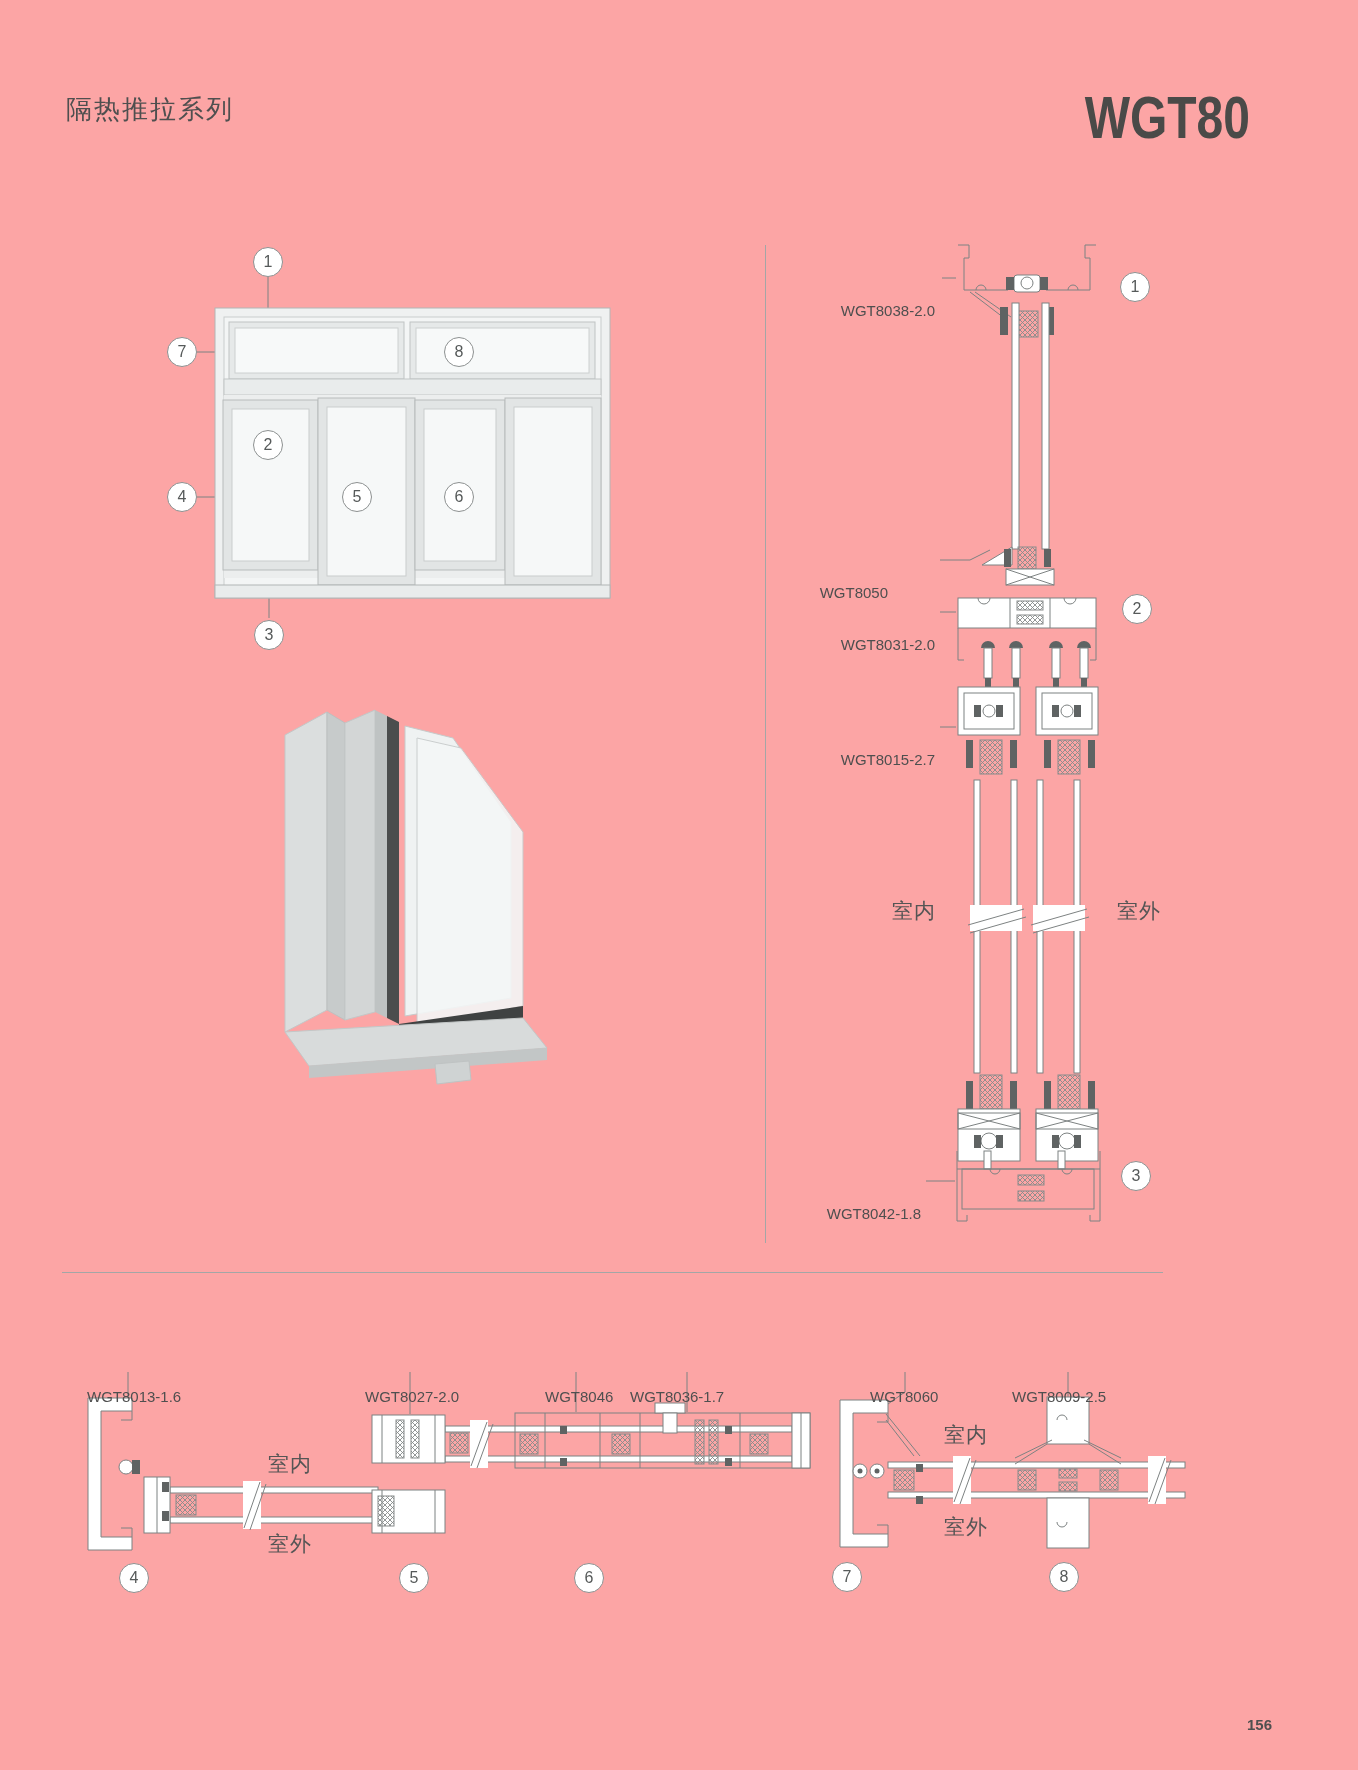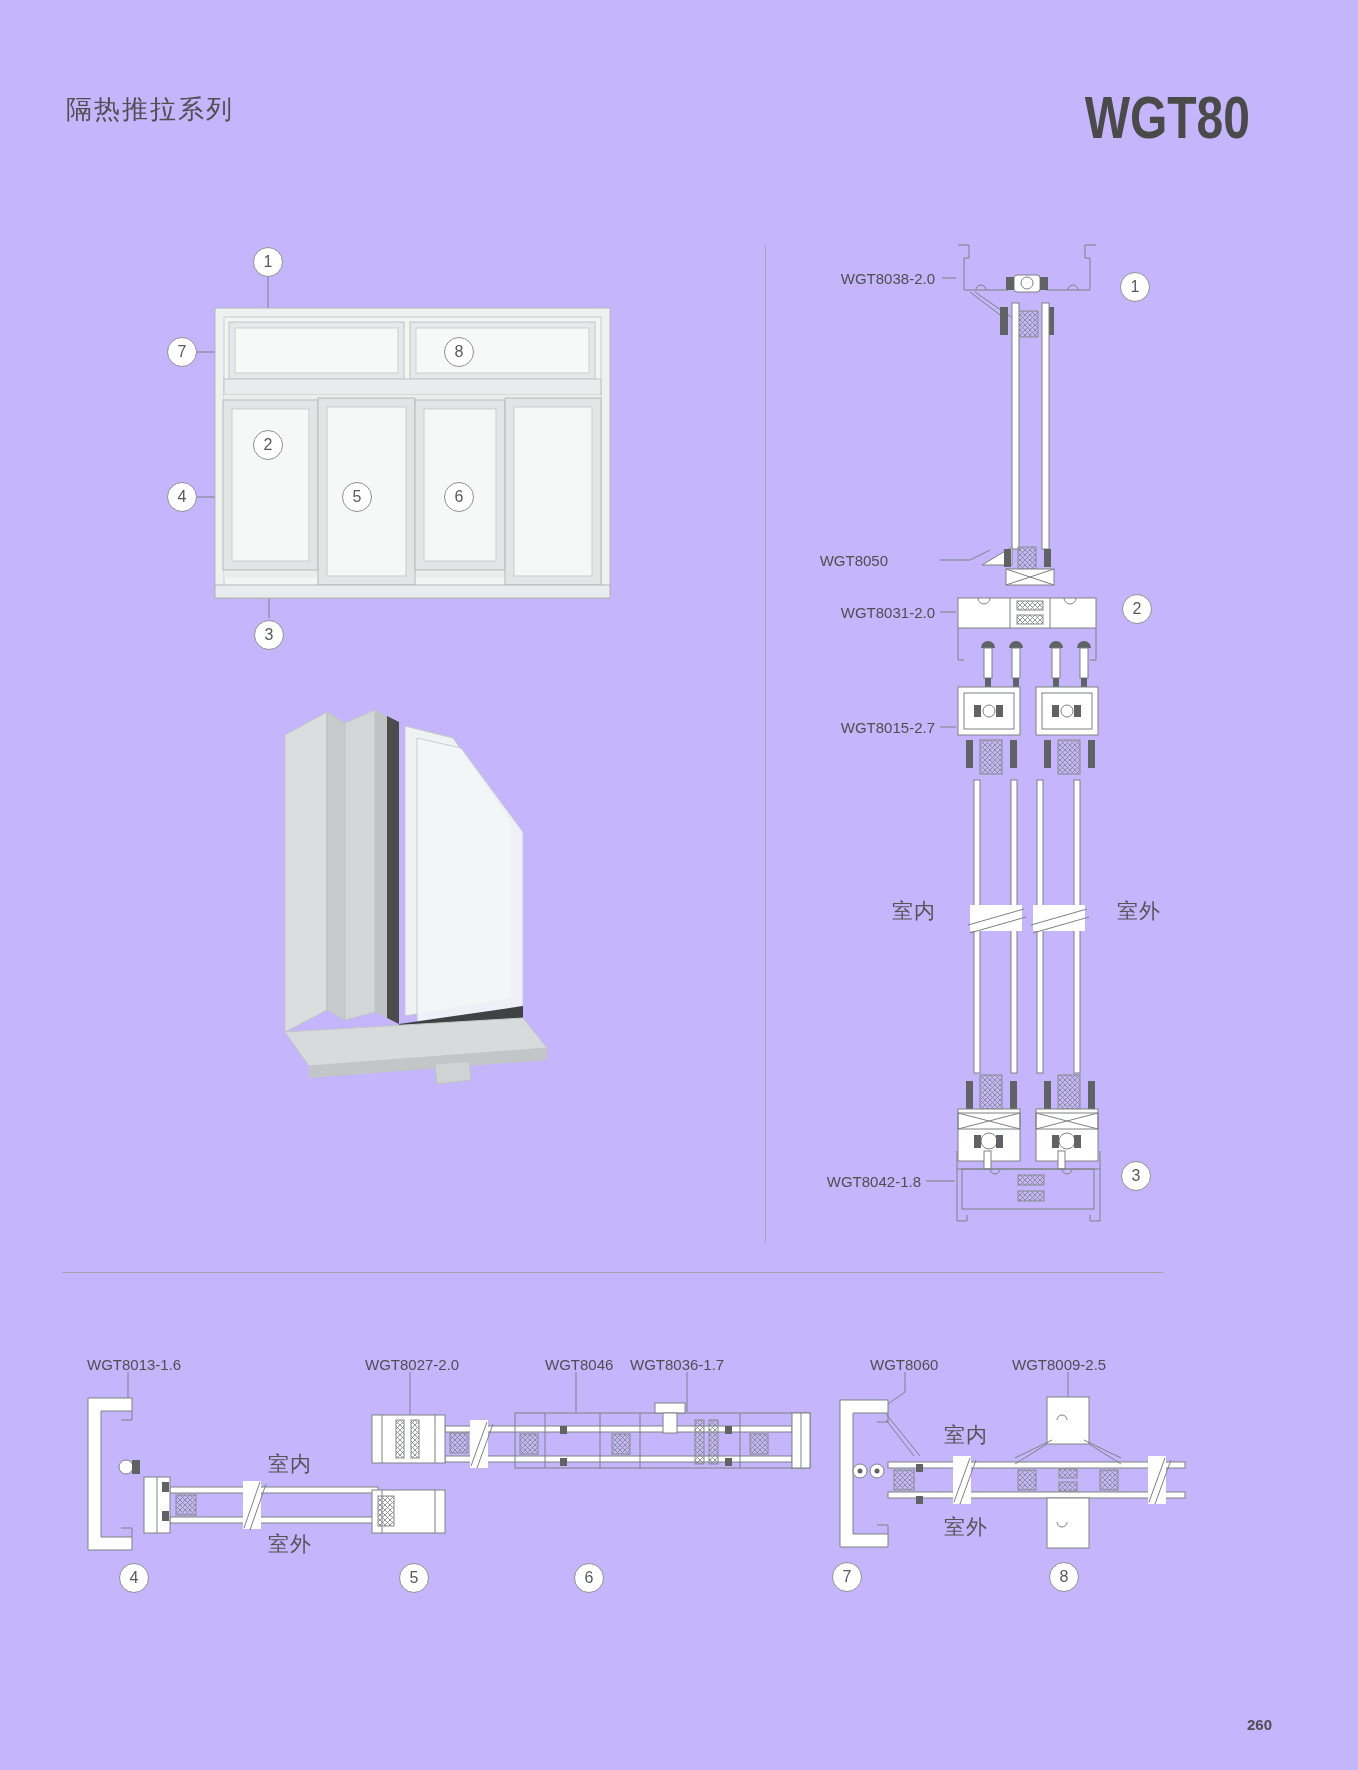--- a/index.html
+++ b/index.html
@@ -1,25 +1,25 @@
 <!DOCTYPE html>
 <html><head>
 <meta charset="utf-8">
 <style>
   html,body{margin:0;padding:0;background:#fff;}
-  .page{position:relative;width:1358px;height:1770px;background:#c4b5fd;overflow:hidden;
+  .page{position:relative;width:1358px;height:1770px;background:#fca5a5;overflow:hidden;
         font-family:"Liberation Sans",sans-serif;}
   .abs{position:absolute;}
   .title{position:absolute;left:66px;top:92px;font-size:26px;letter-spacing:2px;color:#4f4f4f;}
   .model{position:absolute;left:950px;top:88px;width:300px;text-align:right;font-size:60px;
          font-weight:bold;color:#4a4a48;line-height:1;transform:scaleX(0.8);transform-origin:100% 50%;}
   .callout{position:absolute;width:28px;height:28px;border:1px solid #8d9191;border-radius:50%;
            background:#fff;color:#565a5a;font-size:16px;display:flex;align-items:center;
            justify-content:center;z-index:5;}
-  .plabel{position:absolute;font-size:15px;color:#4f4f4f;white-space:nowrap;z-index:4;}
+  .plabel{position:absolute;font-size:15px;color:#4f4f4f;white-space:nowrap;z-index:4;margin-top:32px;}
   .plabel.r{width:110px;text-align:right;}
   .cjk{position:absolute;font-size:21px;color:#555;letter-spacing:1px;white-space:nowrap;z-index:4;}
   .vdiv{position:absolute;left:765px;top:245px;width:1px;height:998px;background:#a3a6a6;}
   .hdiv{position:absolute;left:62px;top:1272px;width:1101px;height:1px;background:#a3a6a6;}
   .pageno{position:absolute;left:1198px;top:1716px;width:74px;text-align:right;font-size:15px;
           font-weight:bold;color:#4f4f4f;}
   svg .ln{stroke:#7d8282;stroke-width:1;fill:none;}
   svg .wh{stroke:#7d8282;stroke-width:1;fill:#ffffff;}
   svg .dk{fill:#5f6363;stroke:none;}
 </style>
@@ -324,15 +324,15 @@
   <div class="cjk" style="left:268px;top:1530px">室外</div>
   <div class="cjk" style="left:944px;top:1421px">室内</div>
   <div class="cjk" style="left:944px;top:1513px">室外</div>
 
   <div class="callout" style="left:119px;top:1563px">4</div>
   <div class="callout" style="left:399px;top:1563px">5</div>
   <div class="callout" style="left:574px;top:1563px">6</div>
   <div class="callout" style="left:832px;top:1562px">7</div>
   <div class="callout" style="left:1049px;top:1562px">8</div>
 
-  <div class="pageno">260</div>
+  <div class="pageno">156</div>
 
 </div>
 
 </body></html>

